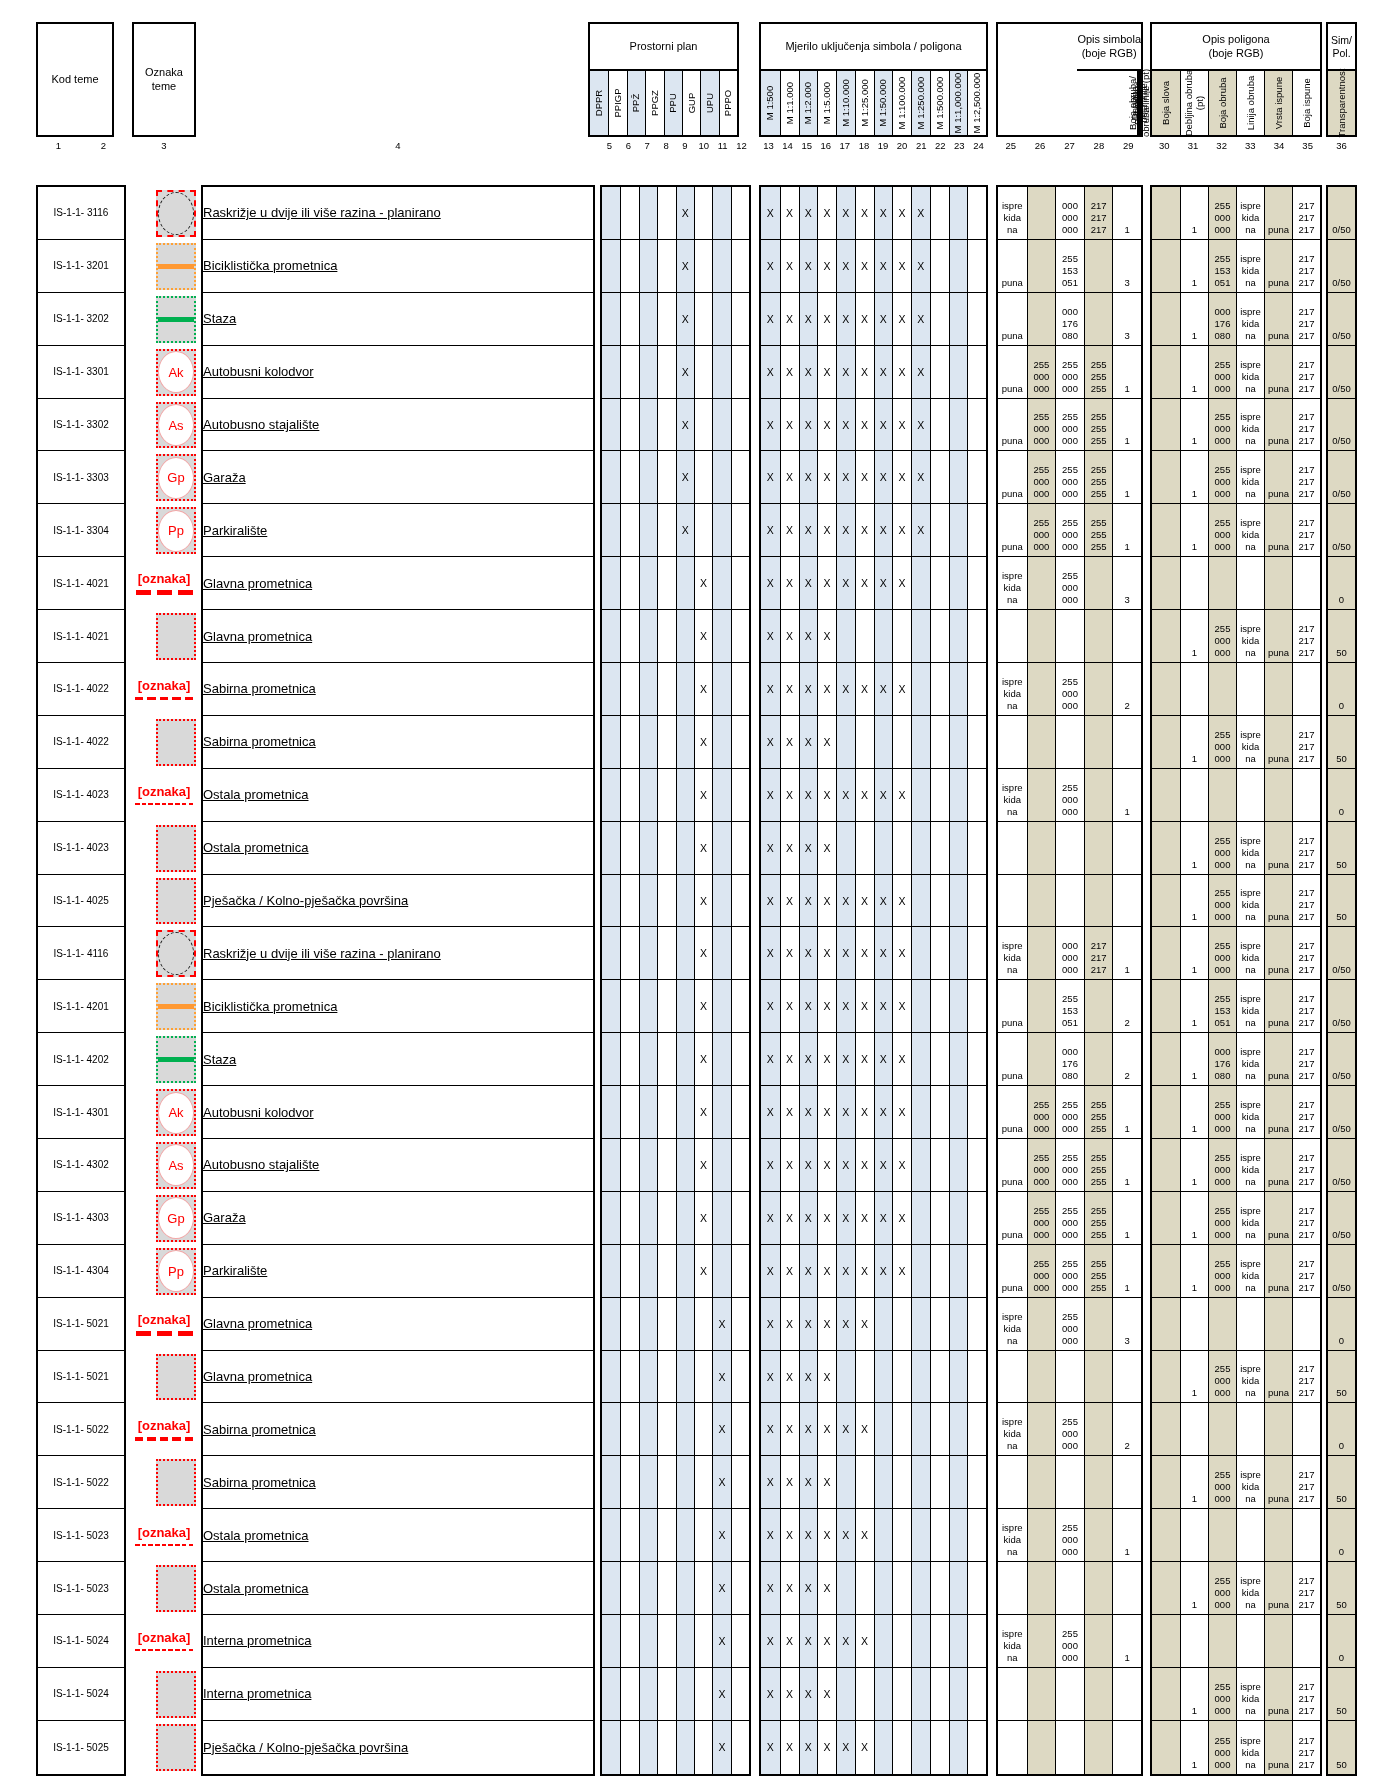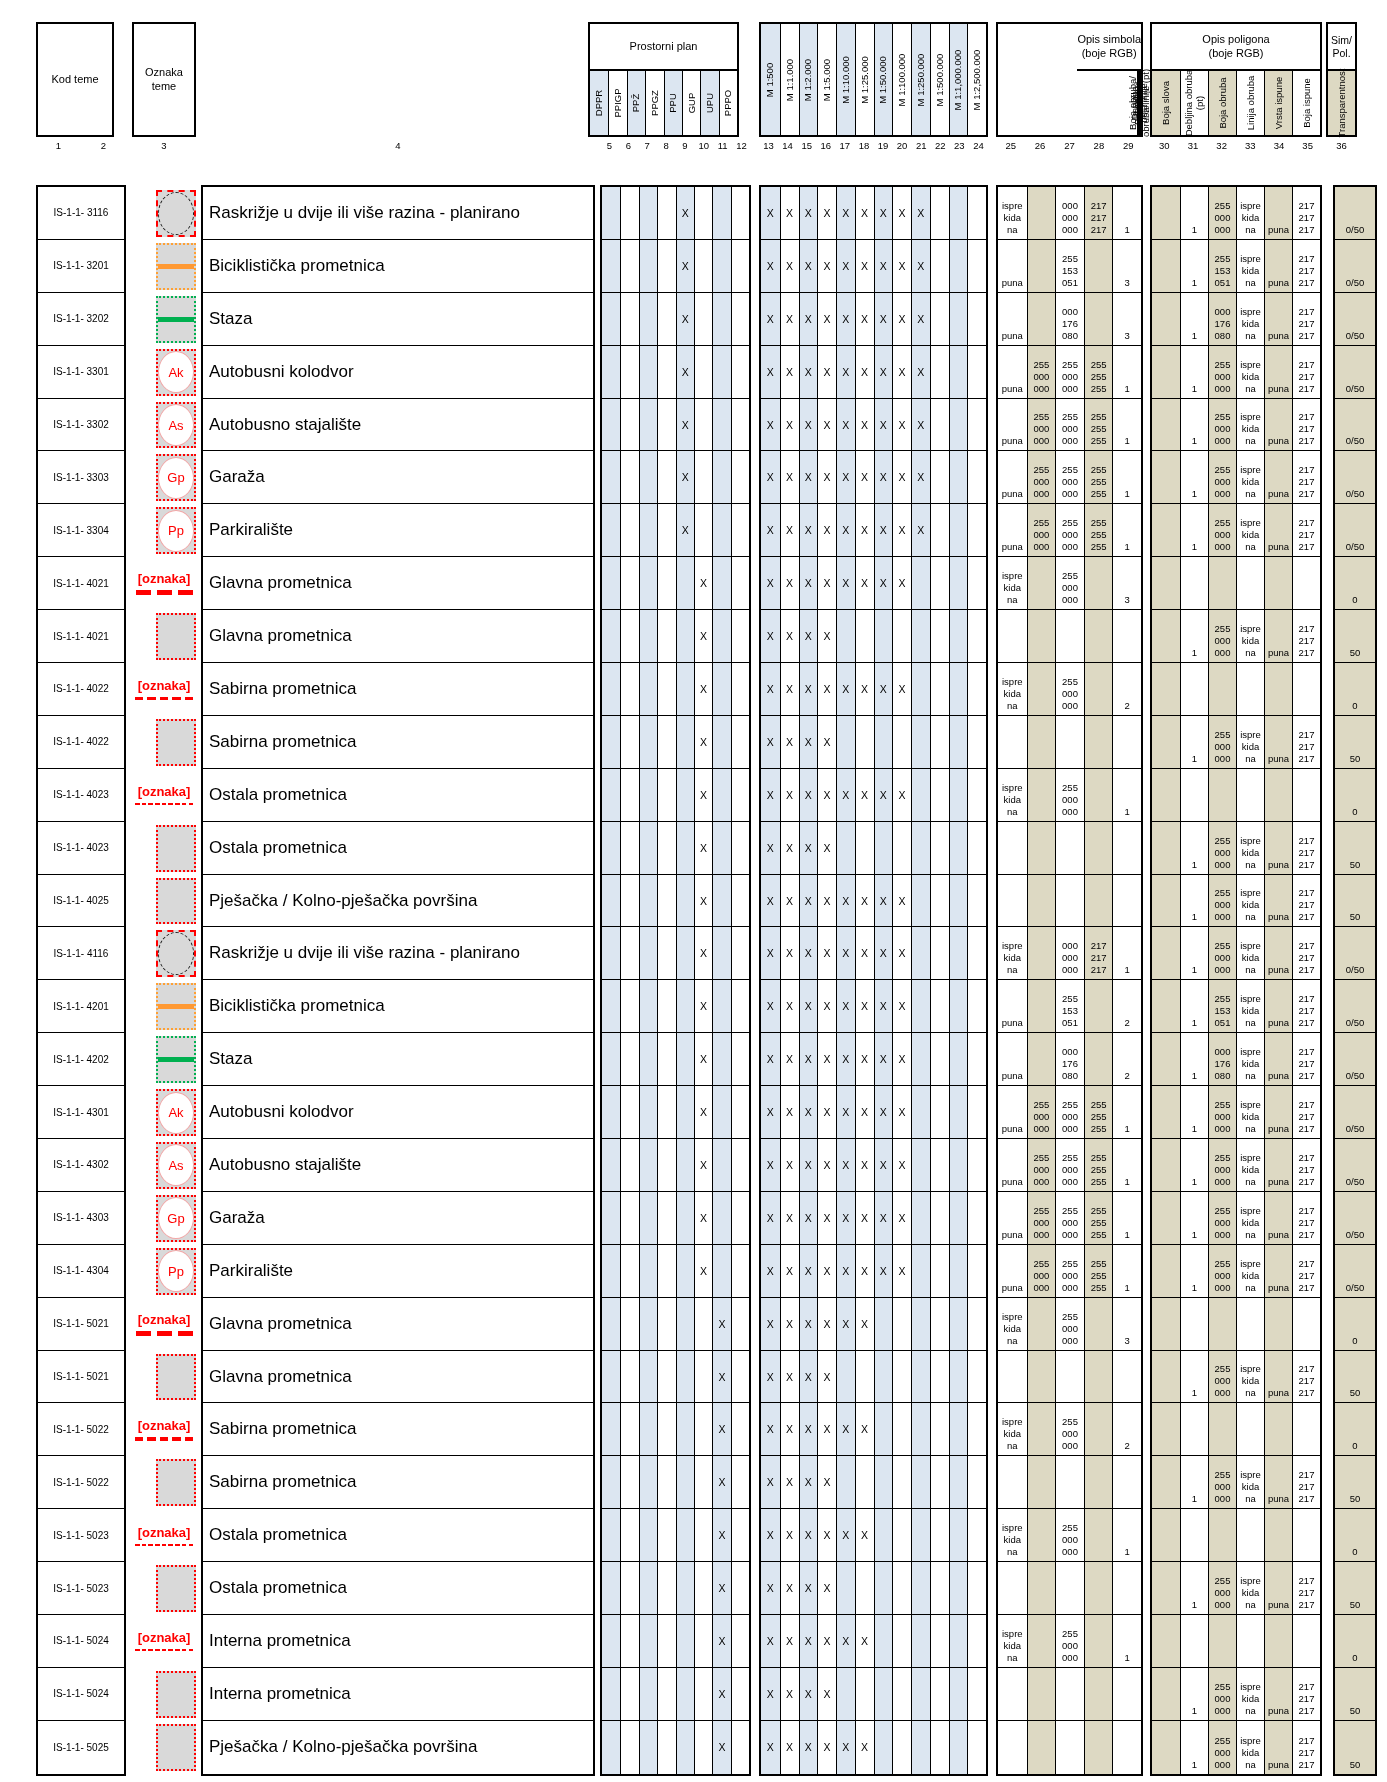--- a/index.html
+++ b/index.html
@@ -25,21 +25,21 @@
   .brow{height:52.9px;box-sizing:border-box;border-bottom:1.5px solid #000;display:grid;grid-template-columns:1fr;}
   .brow.last{border-bottom:none;}
   .orow{position:relative;height:52.9px;}
   .grid8{grid-template-columns:repeat(8,1fr);}
   .grid12{grid-template-columns:repeat(12,1fr);}
   .grid5{grid-template-columns:repeat(5,1fr);}
   .grid6{grid-template-columns:repeat(6,1fr);}
   .bcell{position:relative;border-left:1px solid #000;box-sizing:border-box;display:flex;overflow:hidden;}
   .bcell:first-child{border-left:none;}
   .kodcell{align-items:center;justify-content:center;font-size:10px;}
-  .nazcell{align-items:center;justify-content:flex-start;padding-left:6px;font-size:17px;}
+  .nazcell{align-items:center;justify-content:flex-start;font-size:13px;text-decoration:underline;}
   .xcell{align-items:center;justify-content:center;font-size:10.5px;}
   .vcell{flex-direction:column;justify-content:flex-end;align-items:center;font-size:9.5px;
          line-height:12px;padding-bottom:3px;white-space:pre-line;text-align:center;}
   
   .sym{position:absolute;left:0;right:0;top:3px;bottom:3px;box-sizing:border-box;
        display:flex;align-items:center;justify-content:center;margin-left:24px;}
   .sym-gray{background:#D9D9D9;}
   .b-dot-red{border:2px dotted #FF0000;}
   .b-dash-red{border:2px dashed #FF0000;}
   .b-dot-orange{border:2px dotted #FFA033;}
@@ -95,20 +95,21 @@
         <div class="gcell blue">
           <div class="vtext">UPU</div>
         </div>
         <div class="gcell">
           <div class="vtext">PPPO</div>
         </div>
       </div>
   </div>
 
   <div class="hbox group" style="left:759px;width:229px;">
+    <div class="glabel">Mjerilo uključenja simbola / poligona</div>
     <div class="gcols" id="mj-cols" style="grid-template-columns: repeat(12, 1fr);">
         <div class="gcell blue">
           <div class="vtext">M 1:500</div>
         </div>
         <div class="gcell">
           <div class="vtext">M 1:1.000</div>
         </div>
         <div class="gcell blue">
           <div class="vtext">M 1:2.000</div>
         </div>
@@ -2054,21 +2055,21 @@
 000</div>
           <div class="bcell vcell">ispre
 kida
 na</div>
           <div class="bcell vcell beige">puna</div>
           <div class="bcell vcell">217
 217
 217</div>
         </div>
       </div>
-      <div class="bstrip" style="left: 1326px; top: 185px; width: 44px; margin-left: 7px;">
+      <div class="bstrip" style="left: 1326px; top: 185px; width: 31px;">
         <div class="brow">
           <div class="bcell vcell beige">0/50</div>
         </div>
         <div class="brow">
           <div class="bcell vcell beige">0/50</div>
         </div>
         <div class="brow">
           <div class="bcell vcell beige">0/50</div>
         </div>
         <div class="brow">

